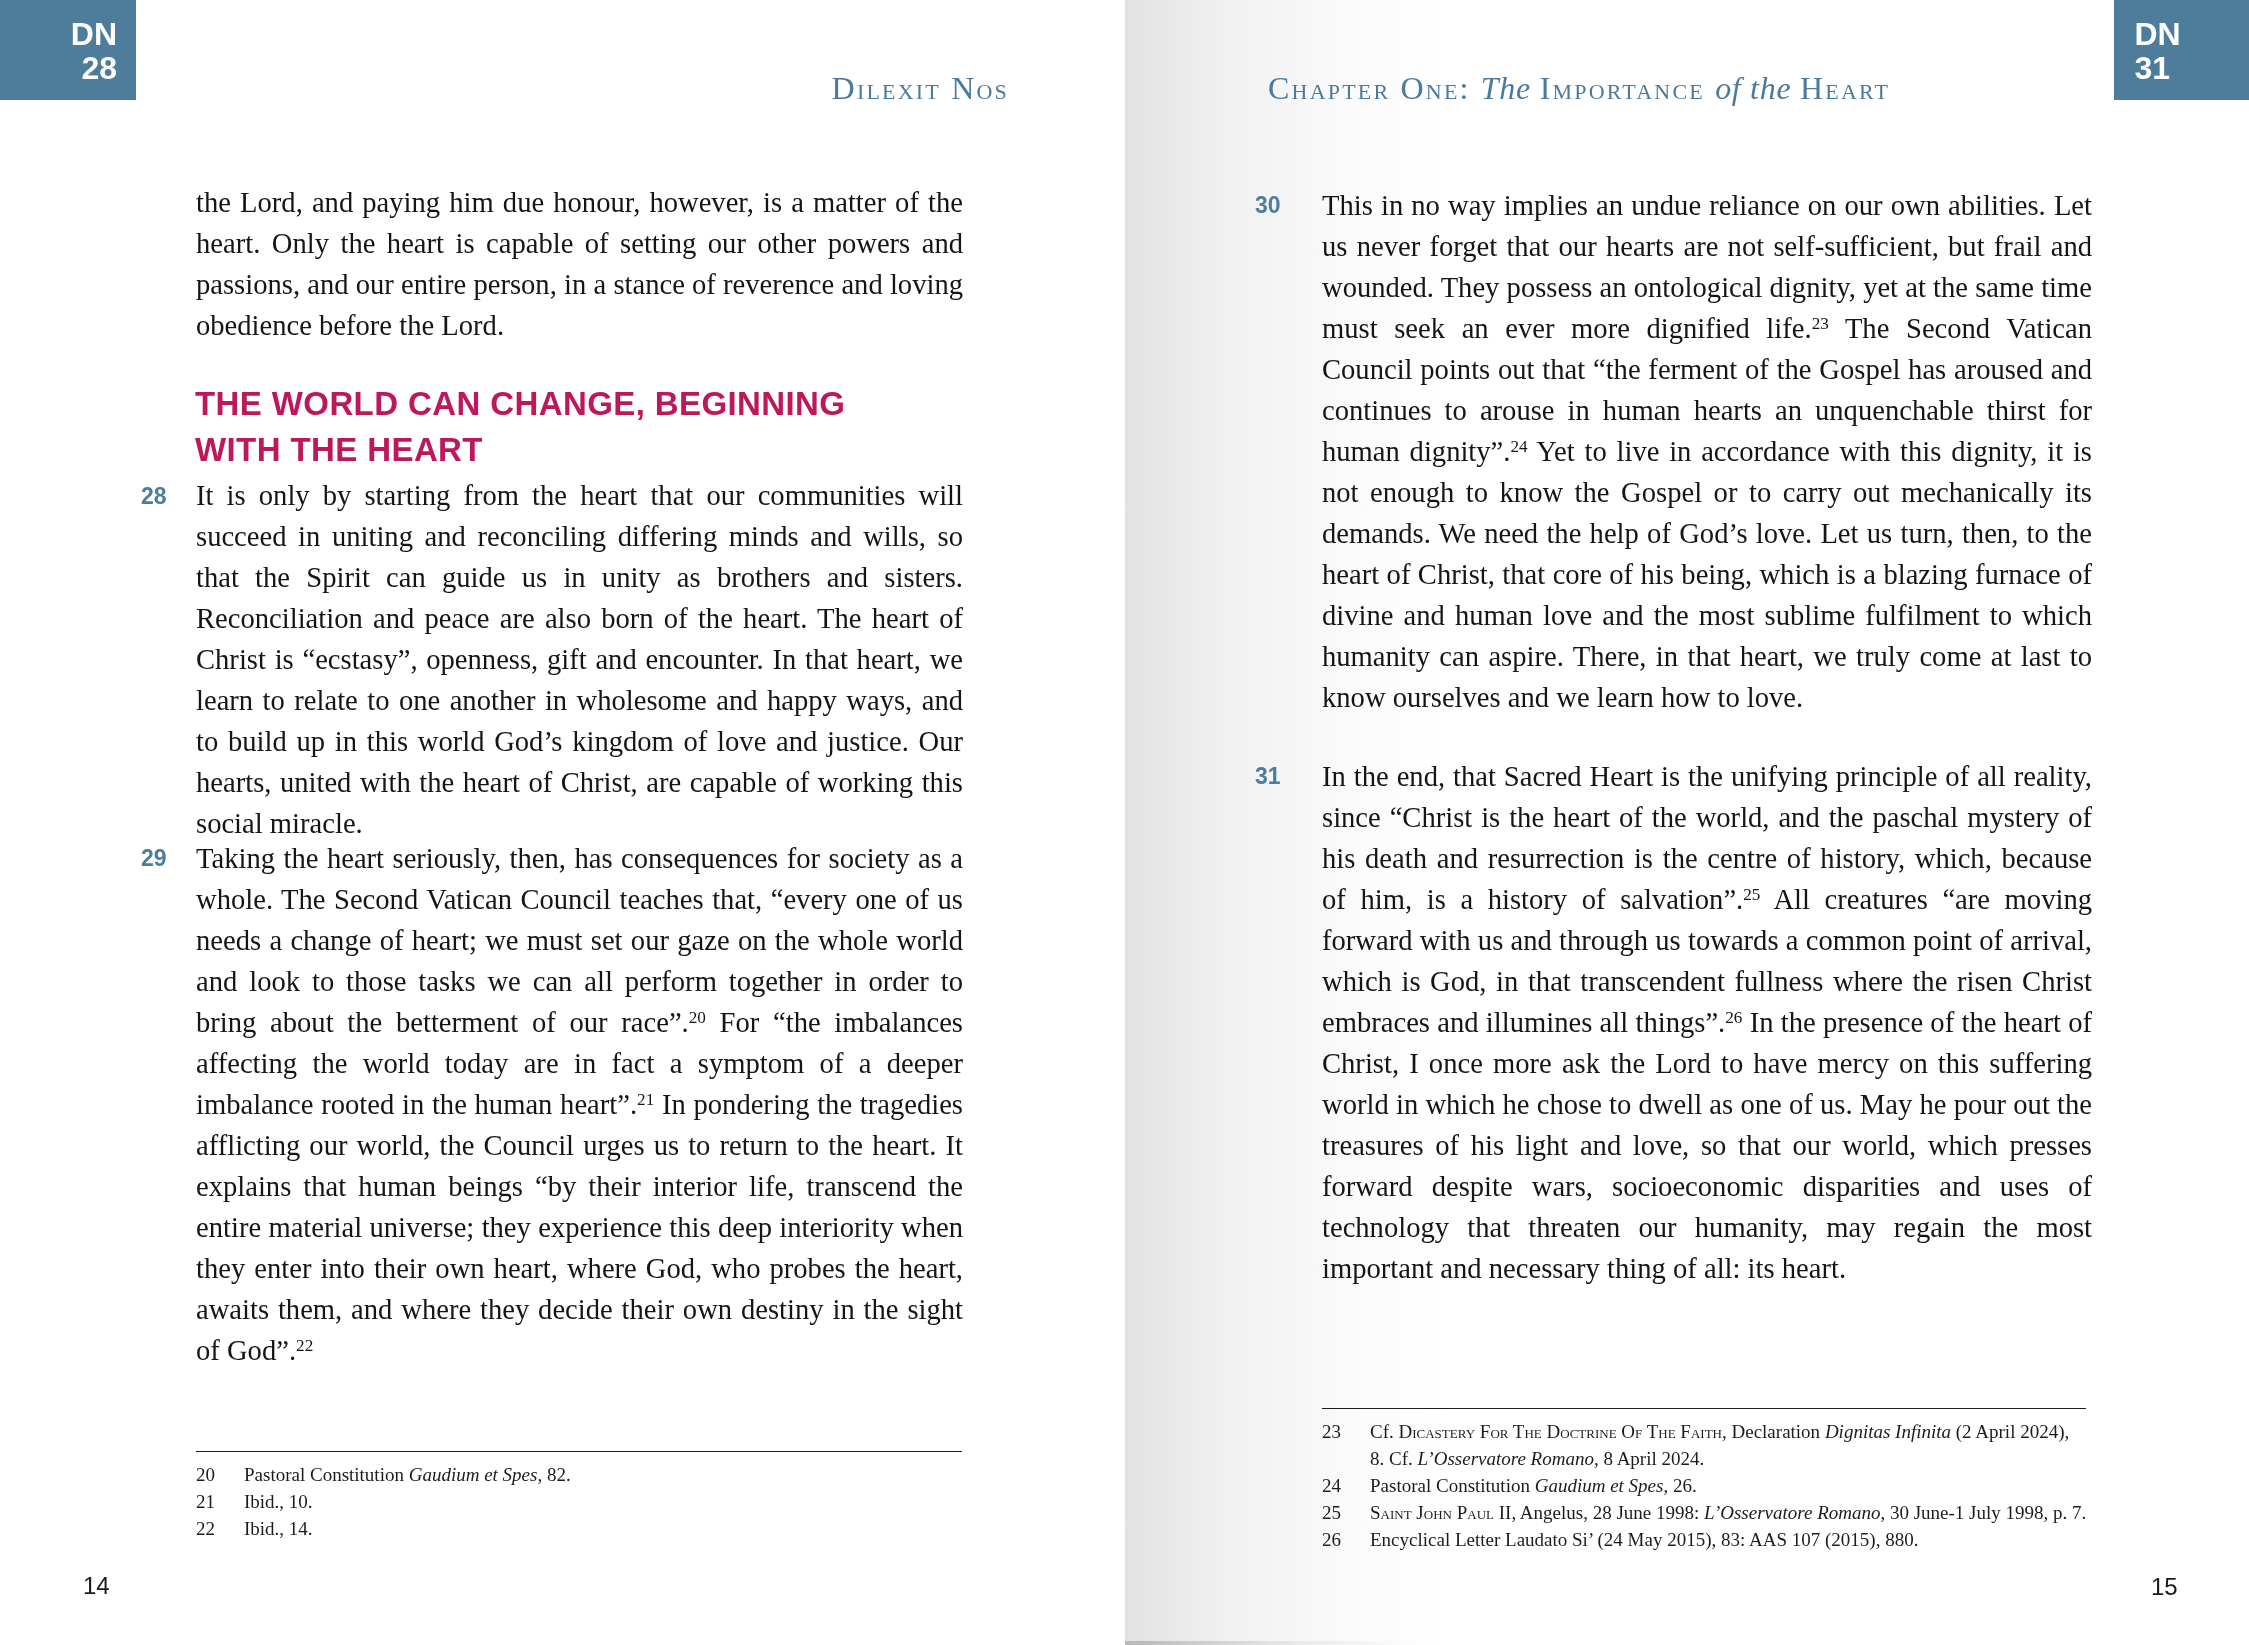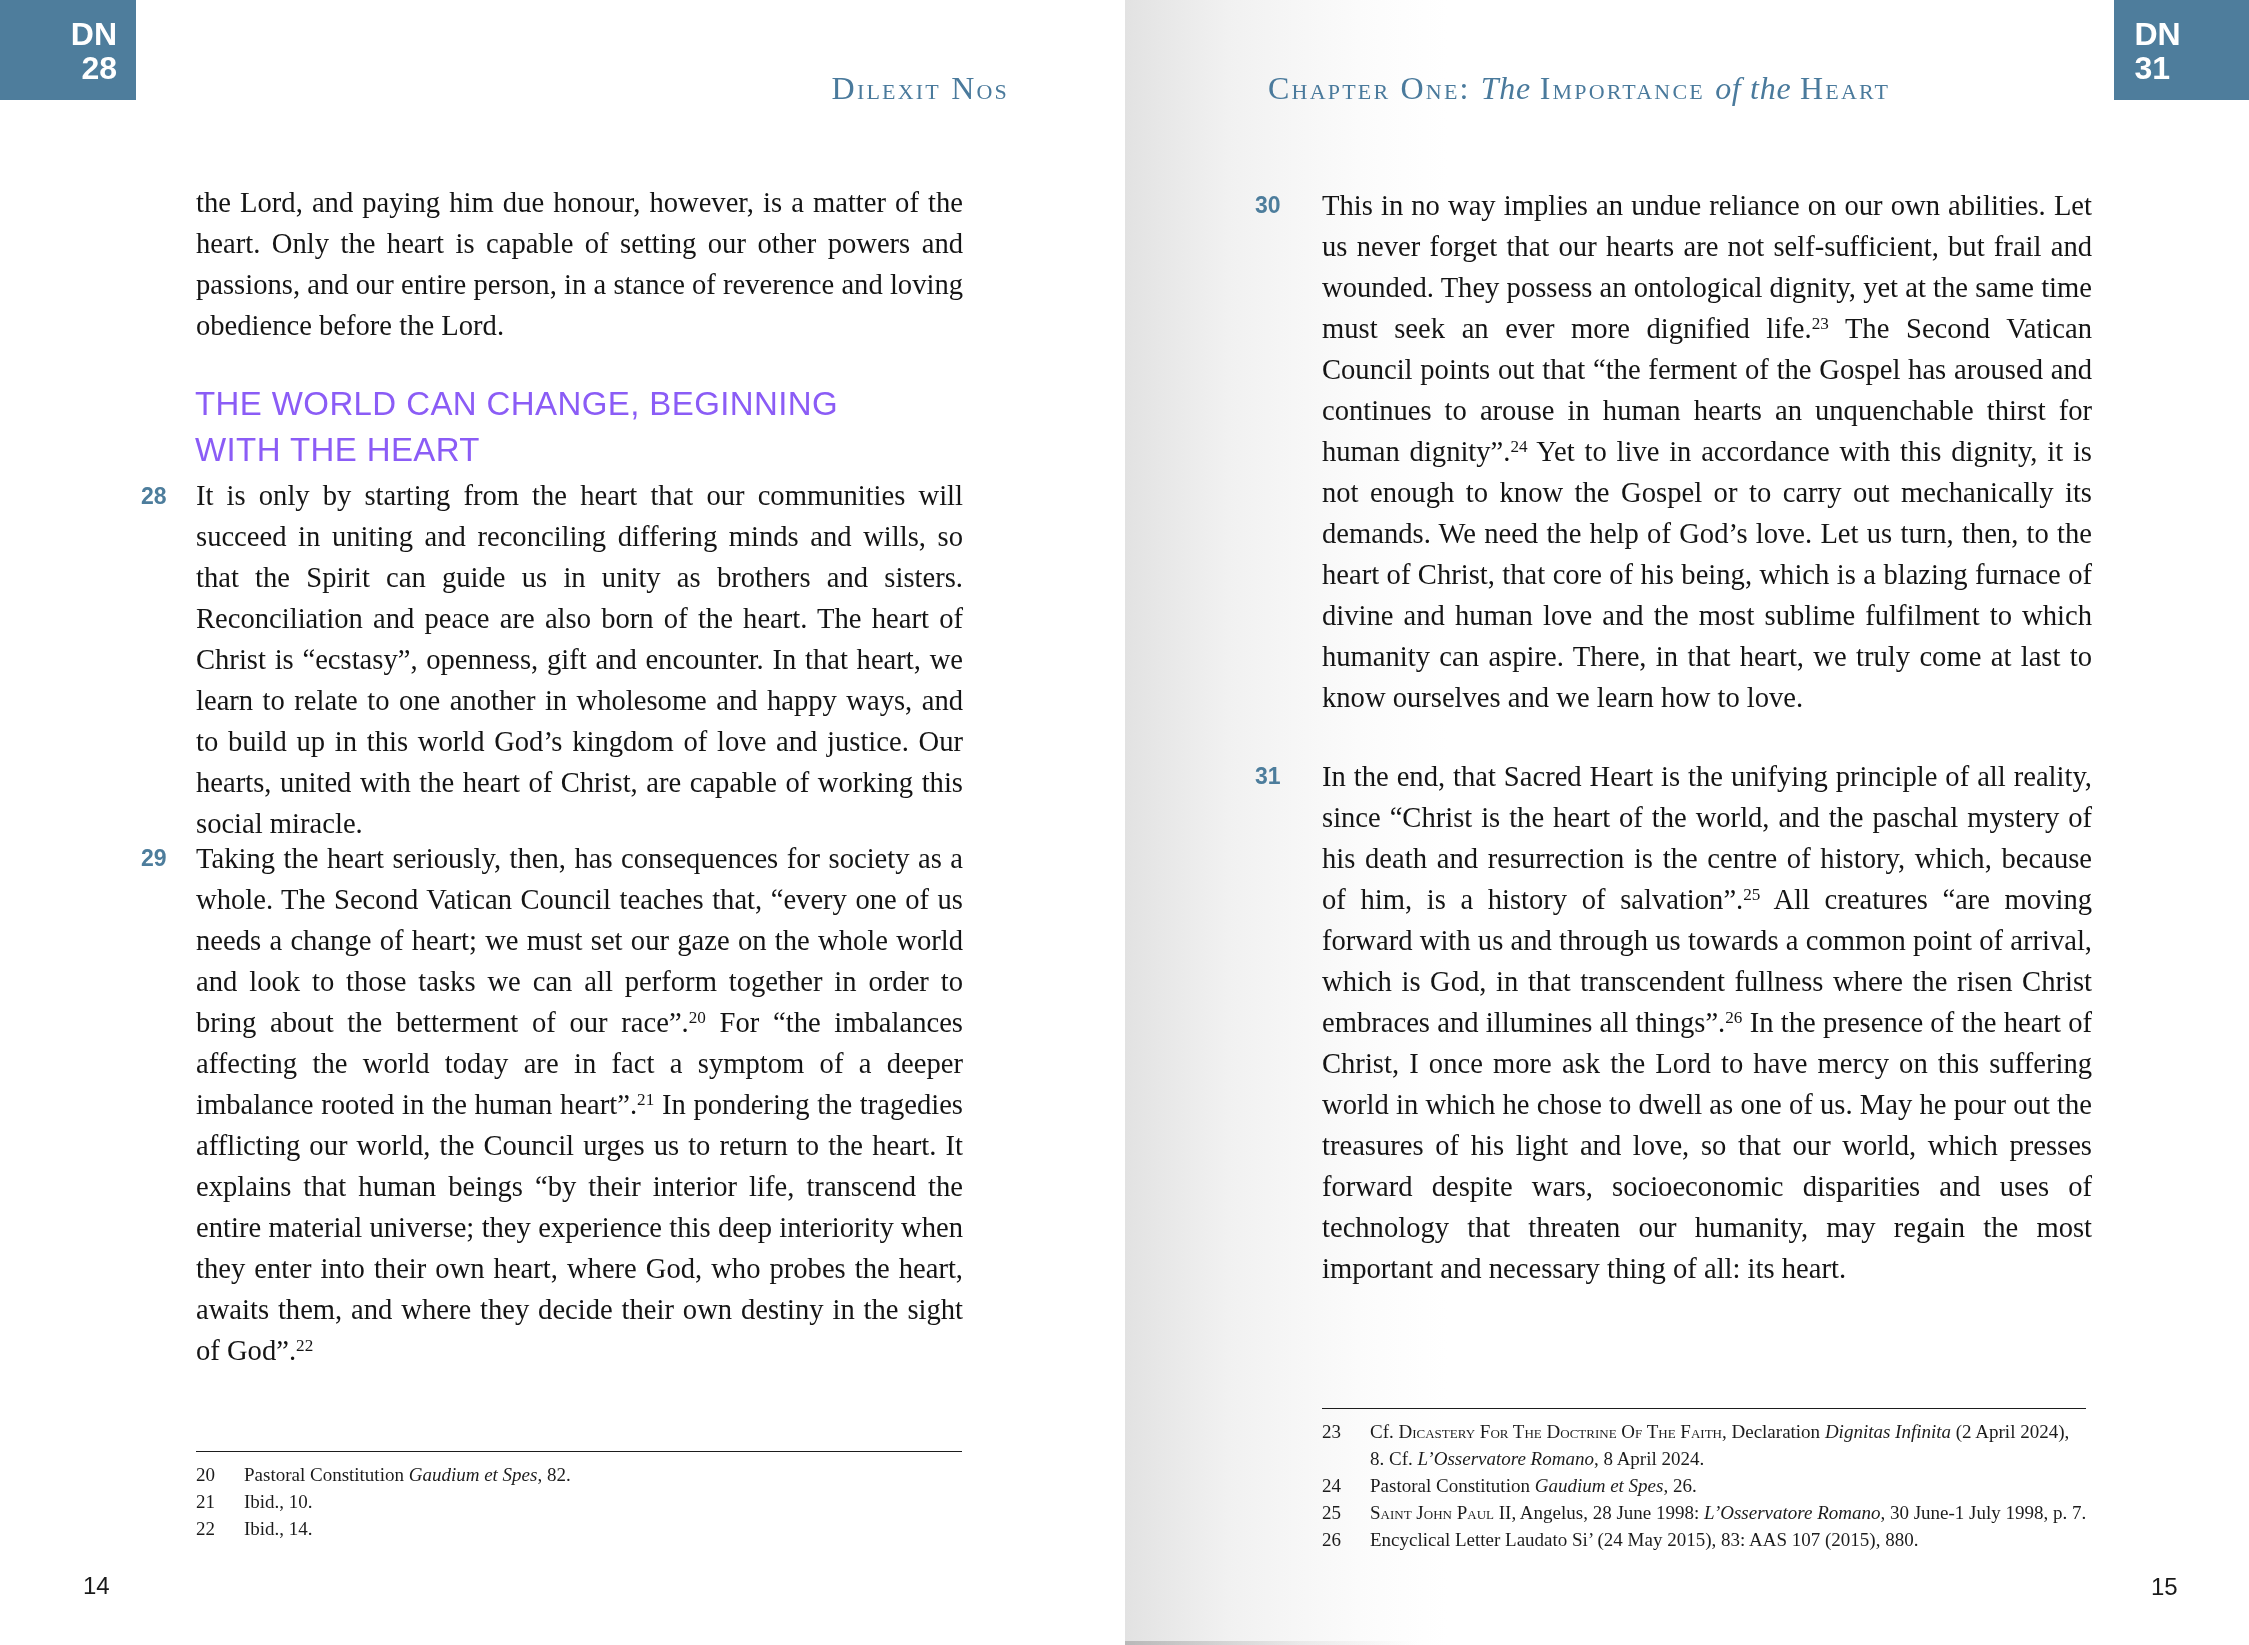--- a/index.html
+++ b/index.html
@@ -38,22 +38,22 @@
 
   .par-num { position:absolute; font-family:"Liberation Sans",sans-serif; font-weight:700;
              font-size:23px; line-height:40px; color:#4d7d9c; }
   #num28 { left:141px; top:476px; }
   #num29 { left:141px; top:838px; }
   #num30 { left:1255px; top:185px; }
   #num31 { left:1255px; top:756px; }
 
   
   .section-heading { position:absolute; left:195px; top:381px; width:820px; margin:0;
-    font-family:"Liberation Sans",sans-serif; font-weight:400; font-size:33px; line-height:46px;
-    color:#8b5cf6; letter-spacing:0.4px; }
+    font-family:"Liberation Sans",sans-serif; font-weight:700; font-size:33px; line-height:46px;
+    color:#be185d; letter-spacing:0.4px; }
 
   
   .fn-rule { position:absolute; border-top:1.5px solid #1d1d1d; height:0; }
   #fnrule-left  { left:196px;  top:1451px; width:766px; }
   #fnrule-right { left:1322px; top:1408px; width:764px; }
   .footnotes { position:absolute; font-size:19px; line-height:27px; color:#1c1c1c; }
   #fns-left  { left:196px;  top:1461px; width:767px; }
   #fns-right { left:1322px; top:1418px; width:766px; }
   .fn-row { padding-left:48px; text-indent:-48px; }
   .fn-num { display:inline-block; width:48px; text-indent:0; }

